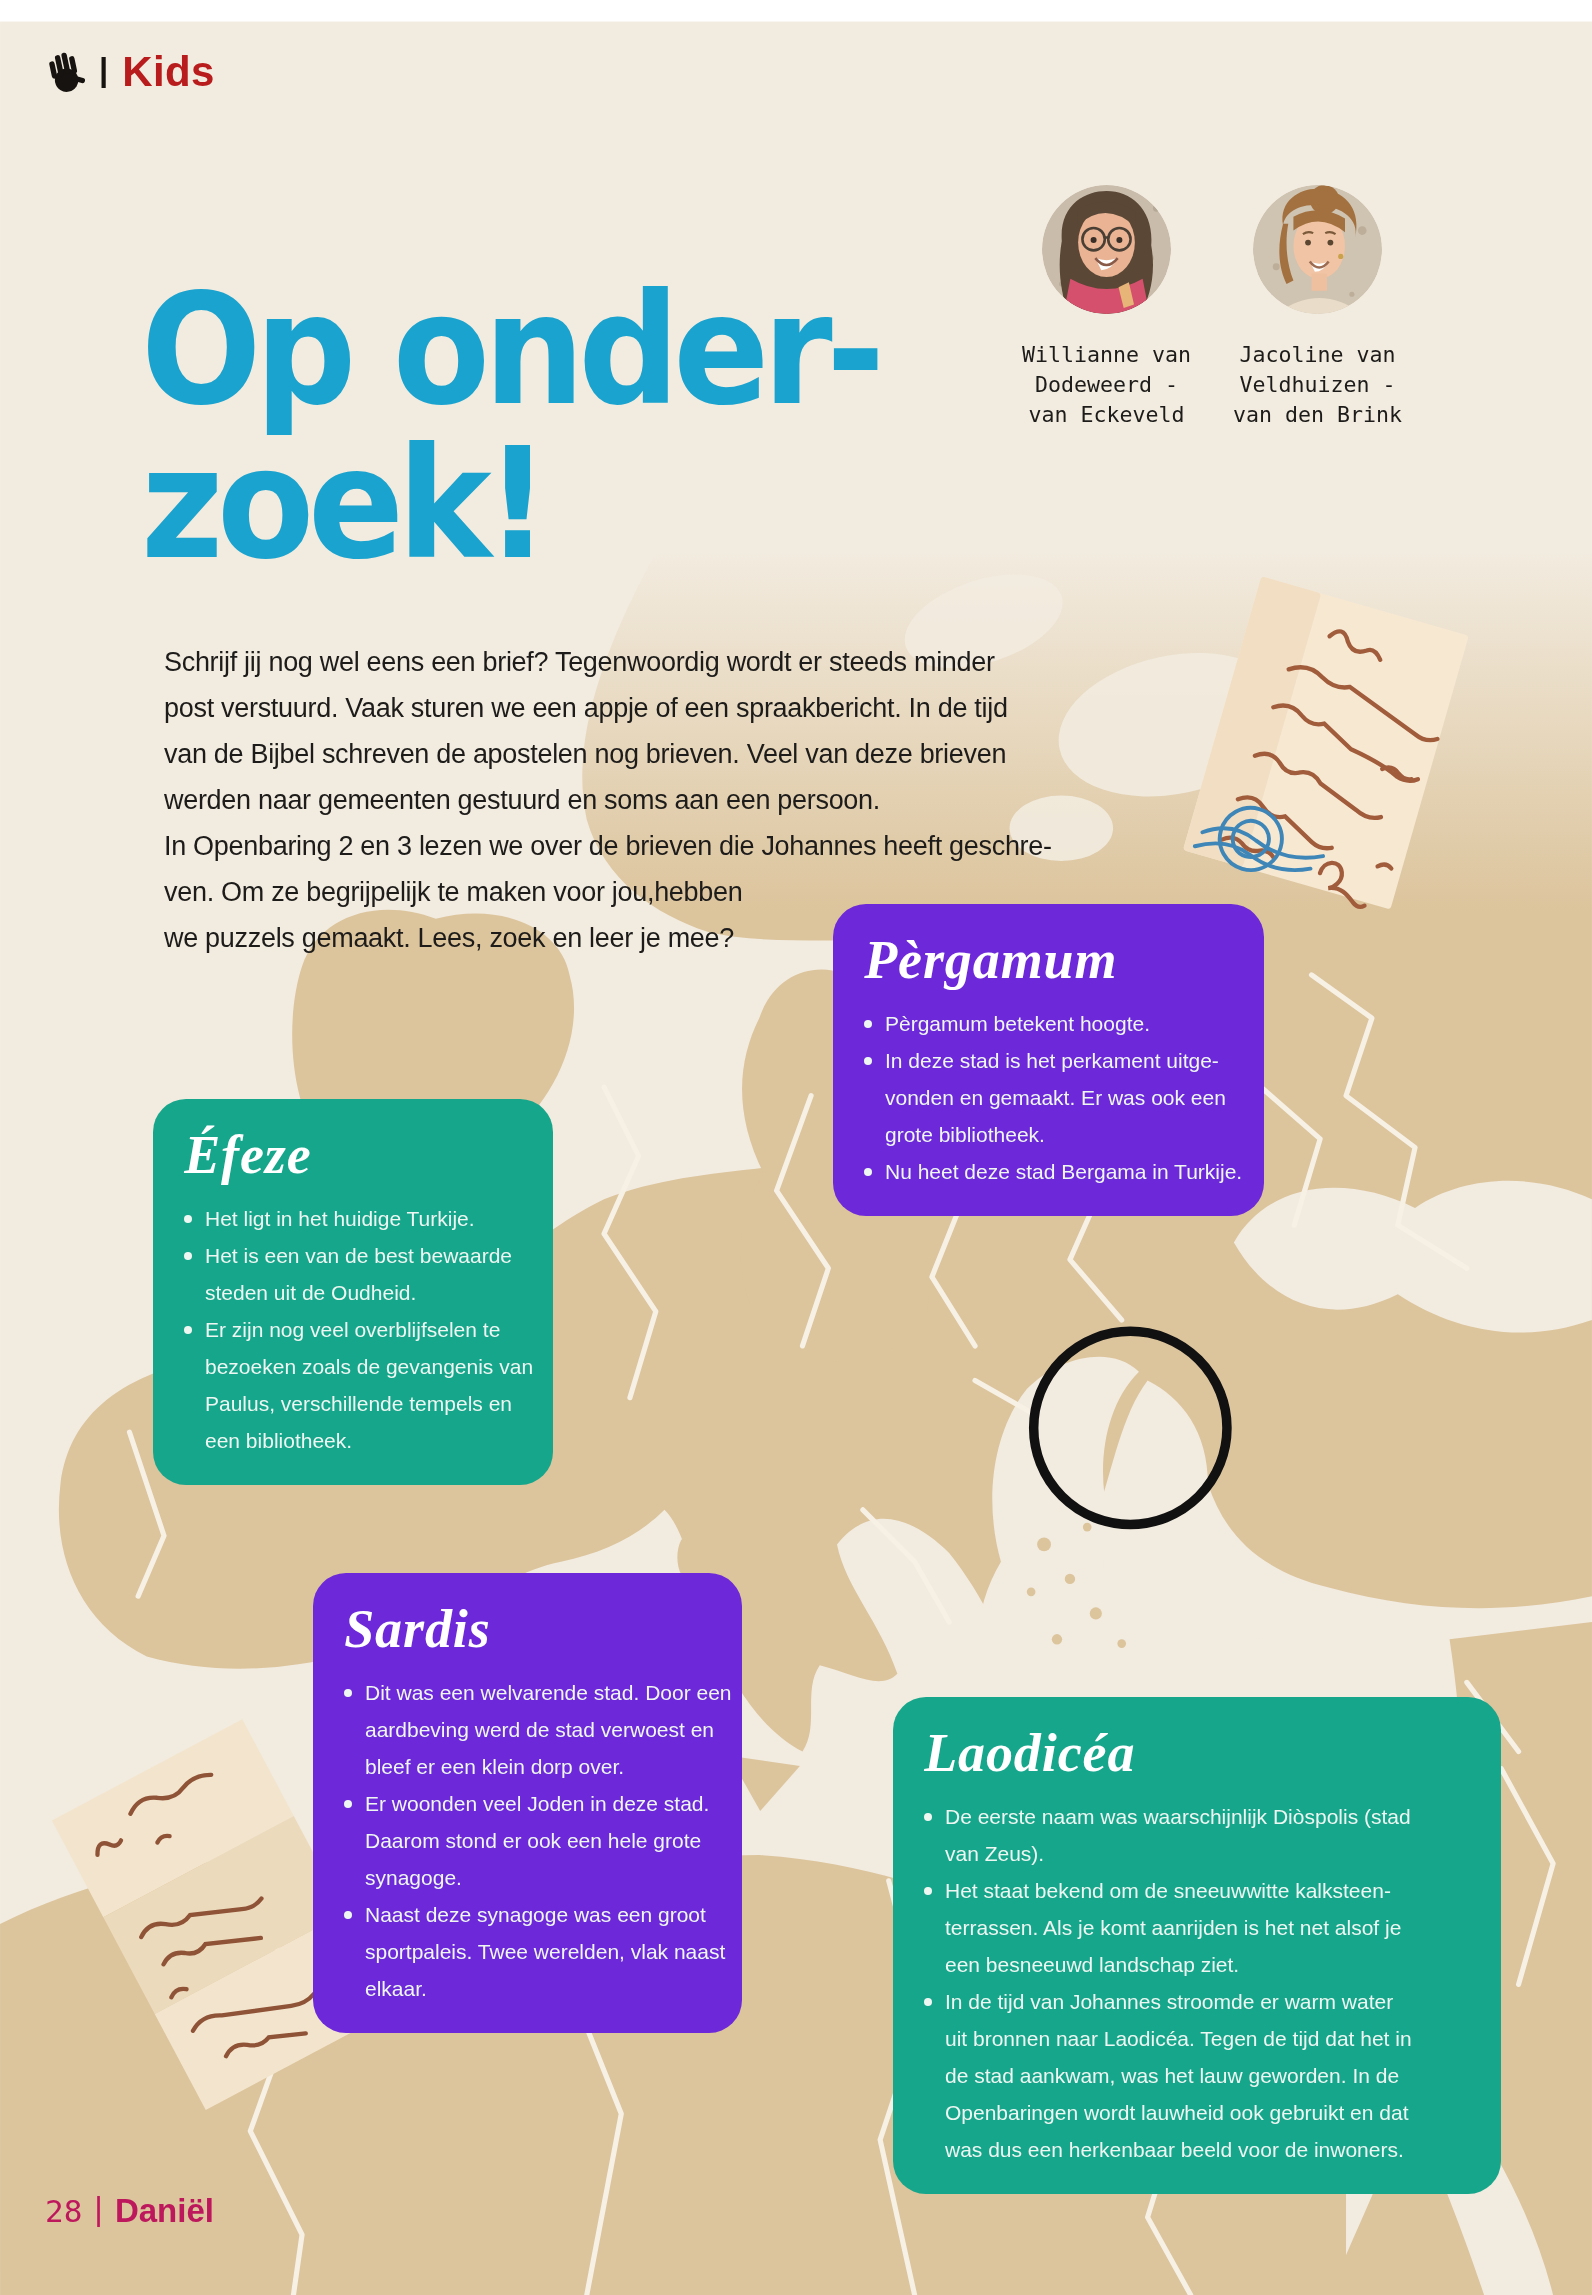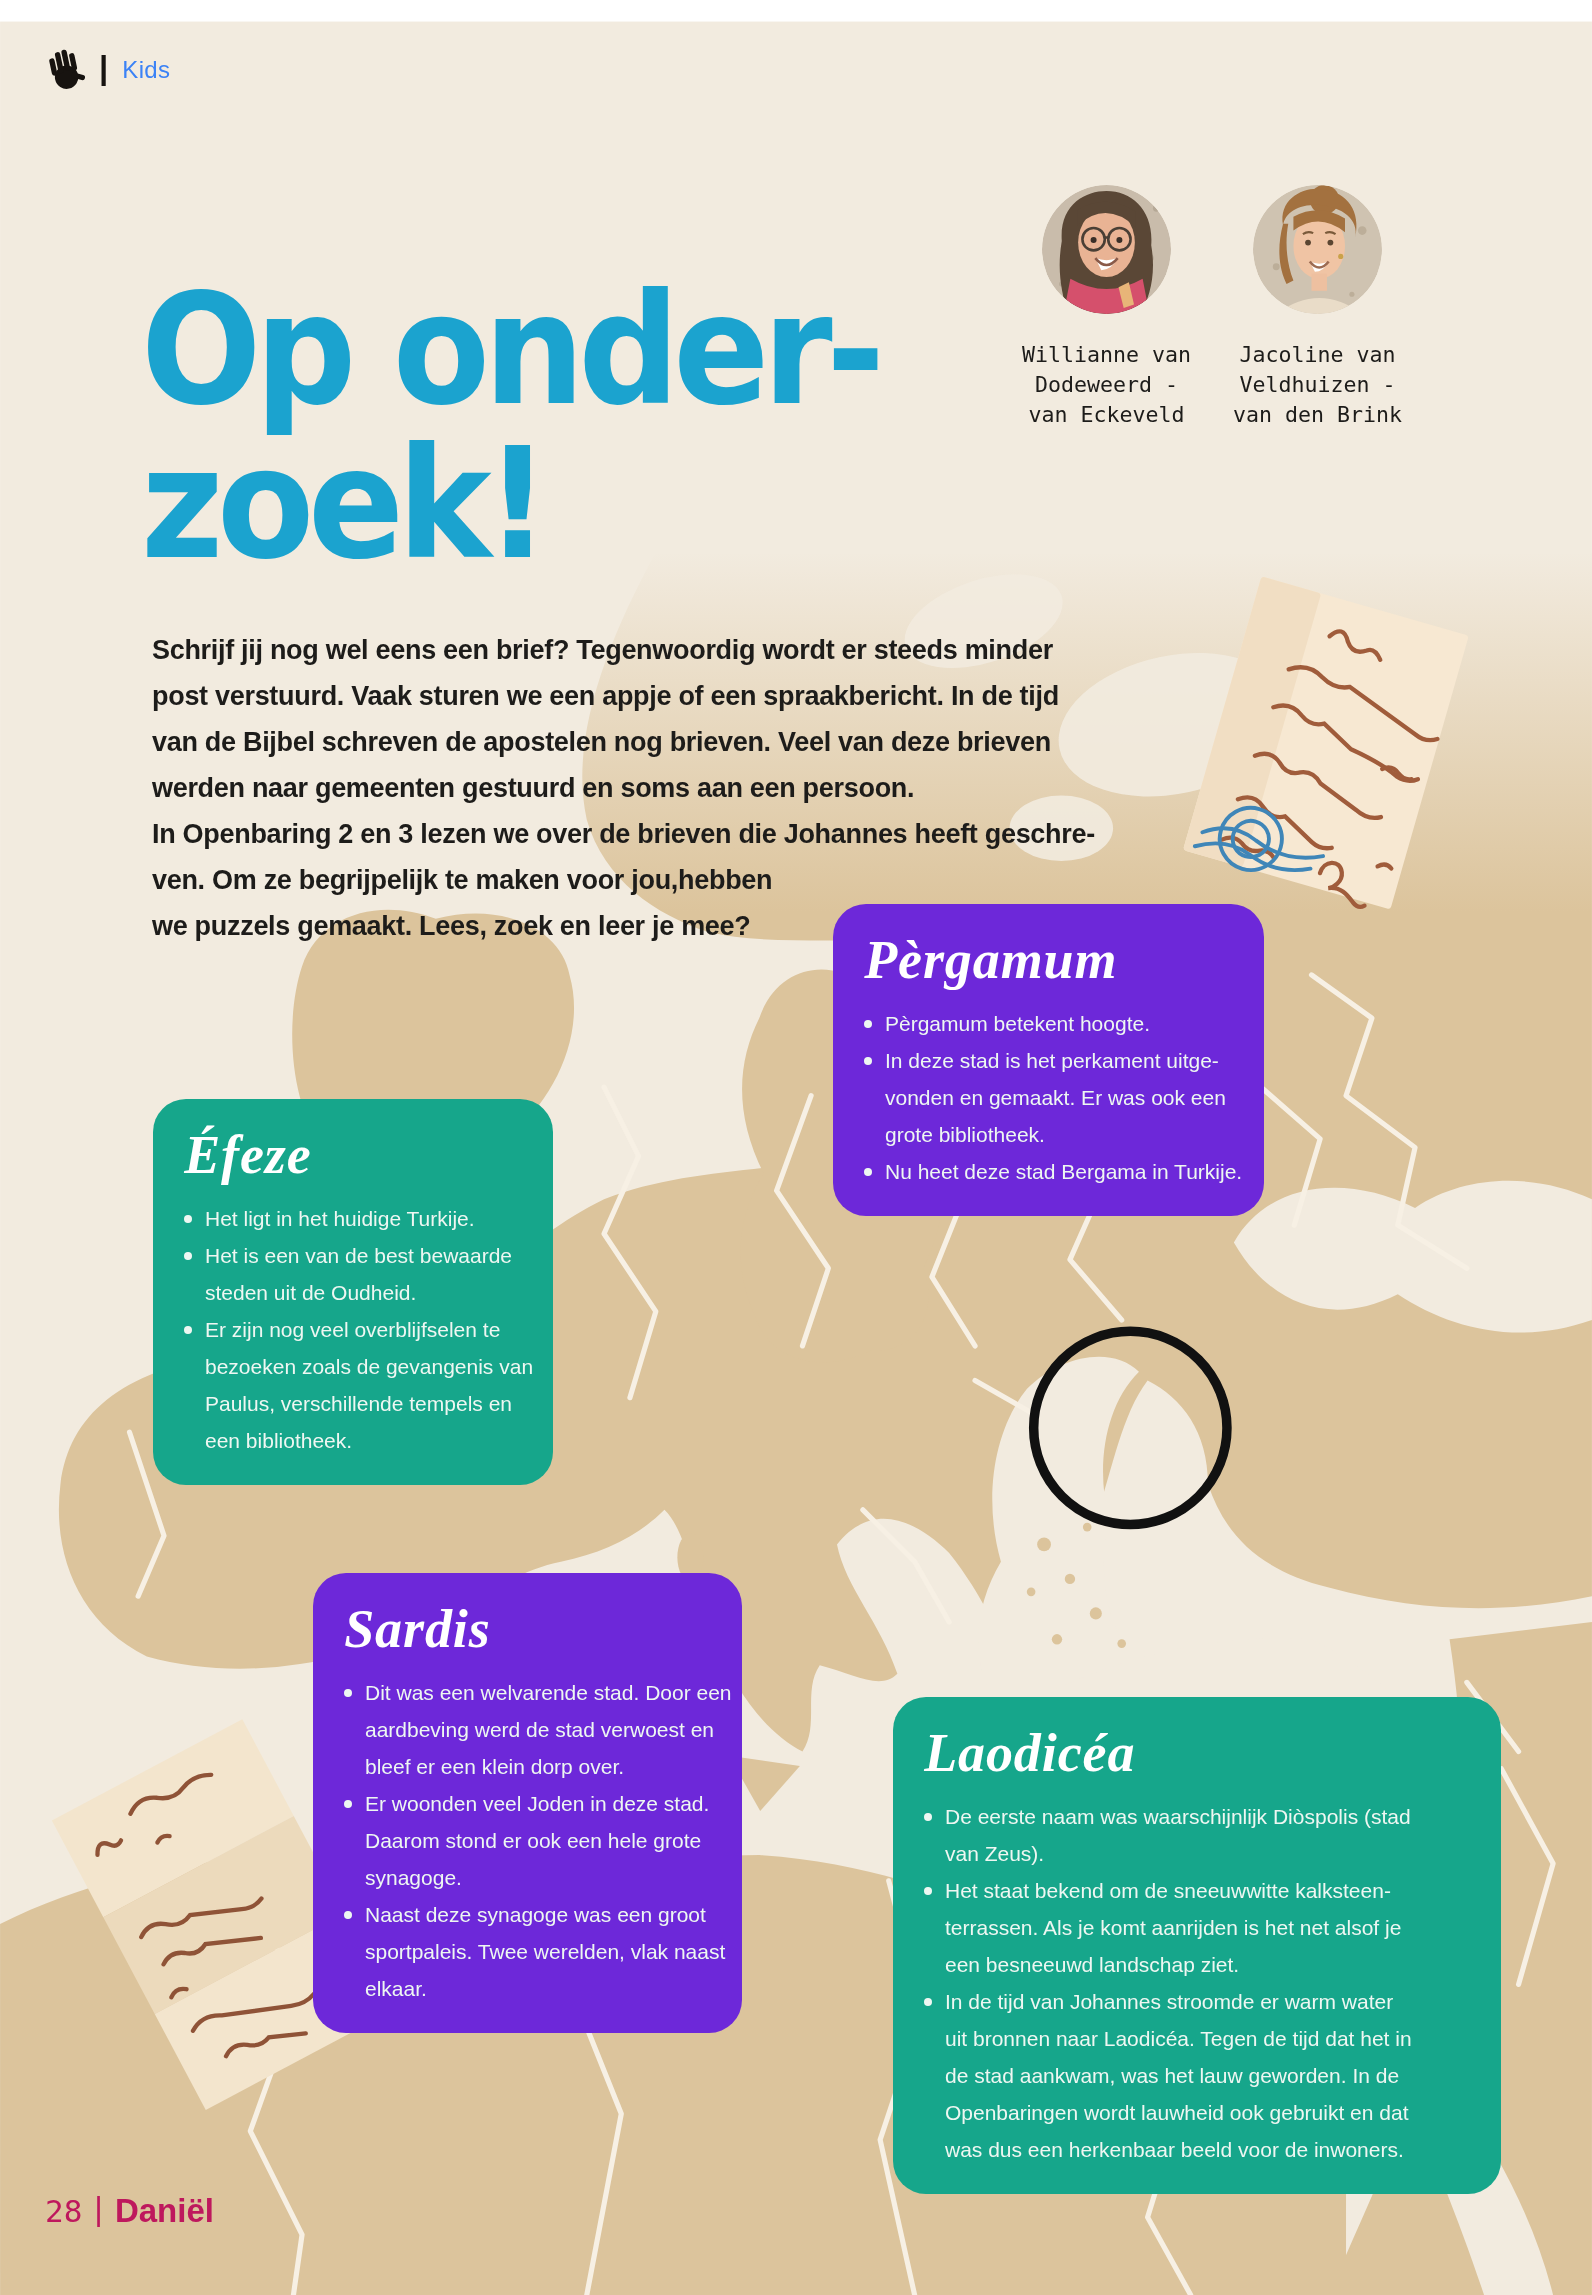--- a/index.html
+++ b/index.html
@@ -3,38 +3,38 @@
 <meta charset="utf-8">
 <style>
   html,body{margin:0;padding:0;background:#ffffff;}
   .page{position:relative;width:1592px;height:2295px;background:#ffffff;overflow:hidden;
         font-family:"Liberation Sans",sans-serif;color:#1d1c1a;}
   .map-svg{position:absolute;left:0;top:0;width:1592px;height:2295px;display:block;}
 
   
   .kids-header{position:absolute;left:45px;top:48px;display:flex;align-items:center;gap:14px;}
   .kids-header .divider{font-size:33px;font-weight:bold;color:#171310;transform:translateY(-1.7px);}
-  .kids-header .label{font-size:24px;font-weight:normal;color:#3b82f6;letter-spacing:0.4px;}
+  .kids-header .label{font-size:42px;font-weight:bold;color:#b91c1c;letter-spacing:0.4px;}
 
   
   .author{position:absolute;width:259px;text-align:center;margin:0;}
   .author-1{left:977px;top:185px;}
   .author-2{left:1188px;top:185px;}
   .avatar{width:129px;height:129px;border-radius:50%;overflow:hidden;display:block;margin:0 auto;}
   .author figcaption{margin-top:26px;font-family:"DejaVu Sans Mono","Liberation Mono",monospace;
         font-size:21.6px;line-height:30px;color:#1d1c1a;white-space:pre;}
 
   
   .page-title{position:absolute;left:141px;top:273px;margin:0;color:#1ba3cf;
         font-family:"DejaVu Sans",sans-serif;font-weight:bold;font-size:154px;line-height:154px;
         letter-spacing:-7px;transform:scaleX(.92);transform-origin:left top;}
   .page-title span{display:block;}
 
   
-  .intro{position:absolute;left:148px;top:623px;margin:4px;font-weight:bold;
+  .intro{position:absolute;left:148px;top:623px;margin:16px;font-weight:normal;
         font-size:27px;line-height:46px;letter-spacing:-0.3px;white-space:pre;color:#1d1c1a;}
 
   
   .card{position:absolute;border-radius:33px;color:#eef7f2;padding:22.4px 17.3px 26px 26px;box-sizing:border-box;}
   .card.dark{background:#6d28d9;}
   .card.light{background:#16a68b;}
   .card-0{left:833px;top:904px;width:431px;}
   .card-1{left:153px;top:1099px;width:400px;}
   .card-2{left:313px;top:1573px;width:429px;}
   .card-3{left:893px;top:1697px;width:608px;}

